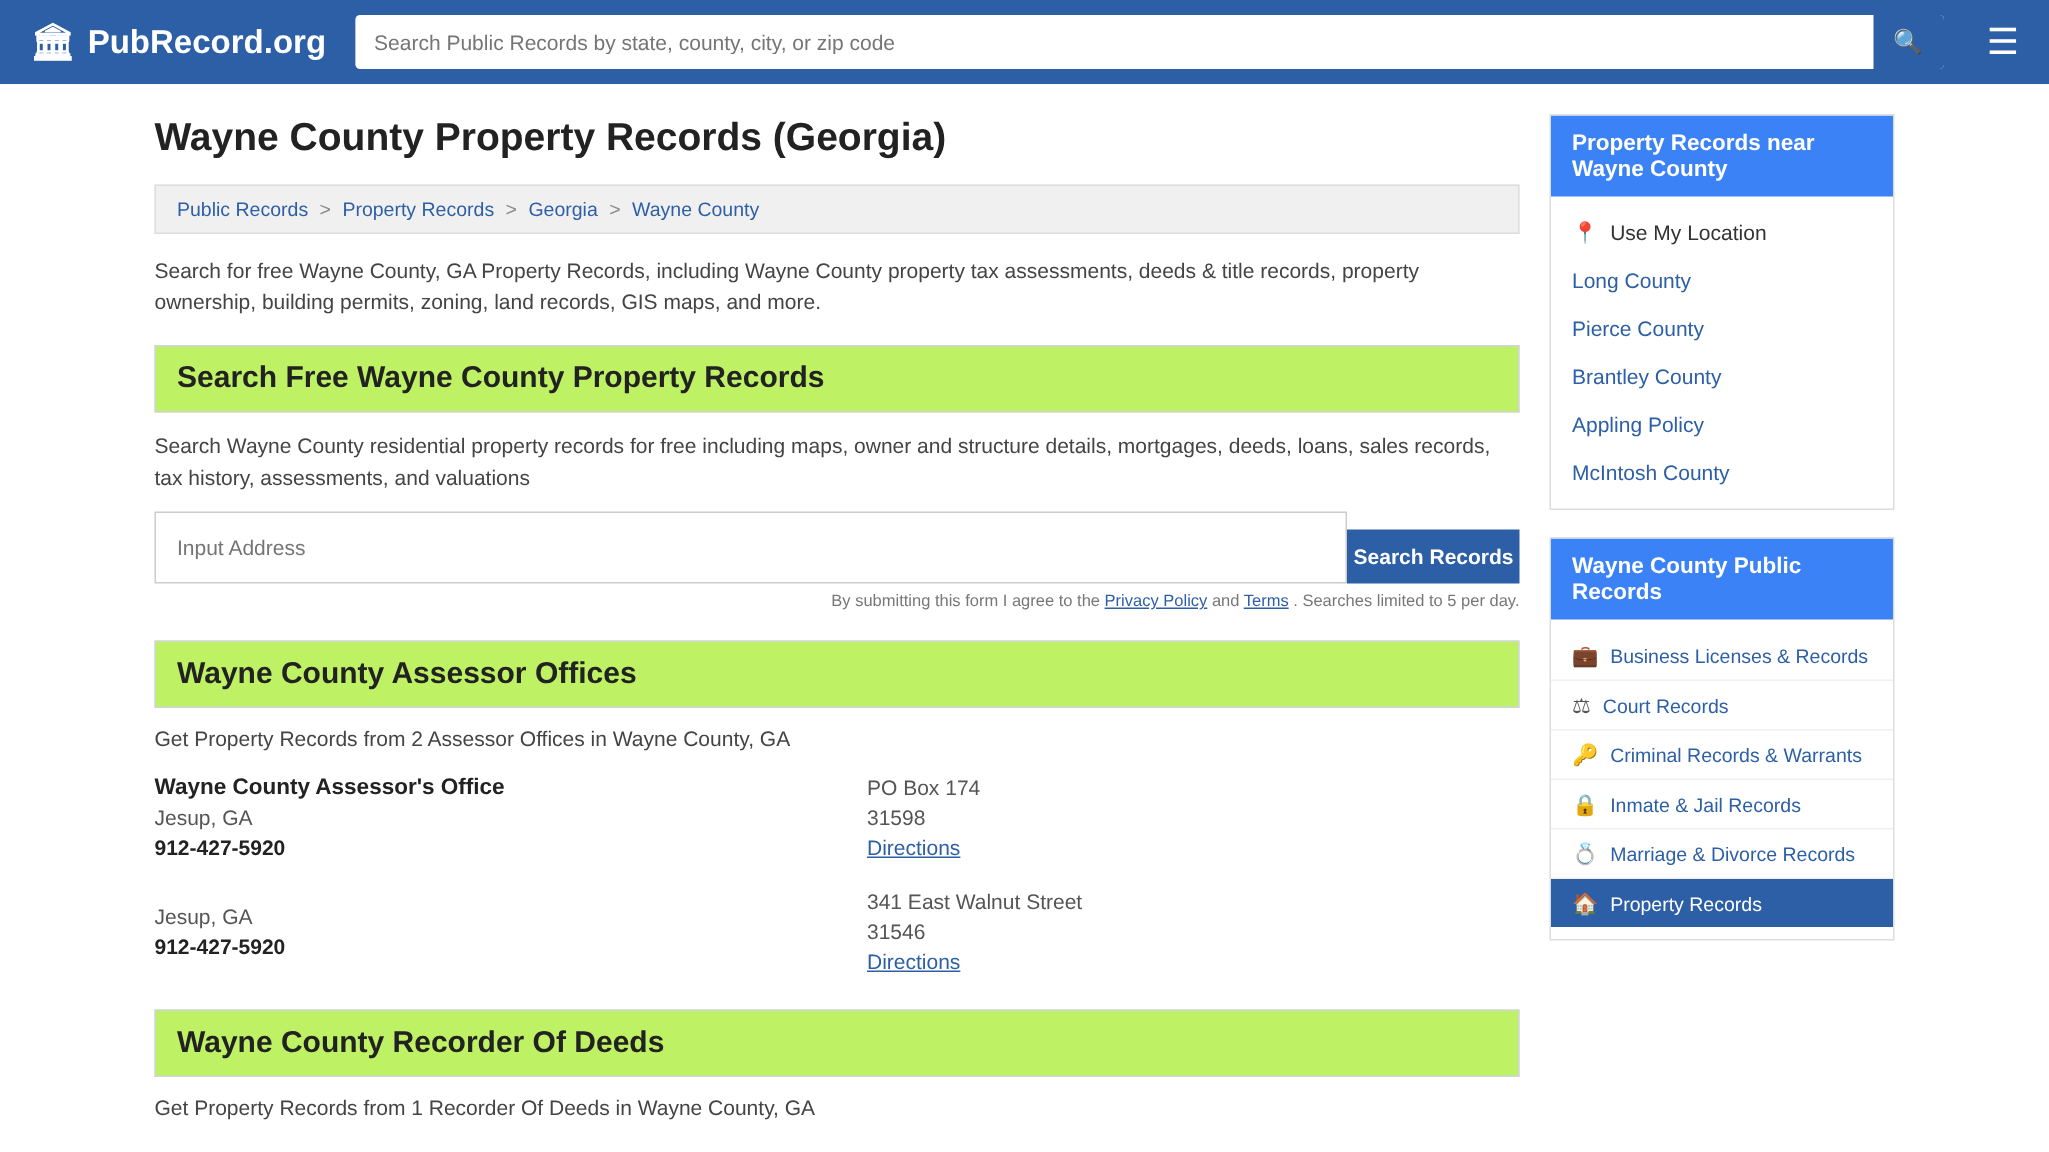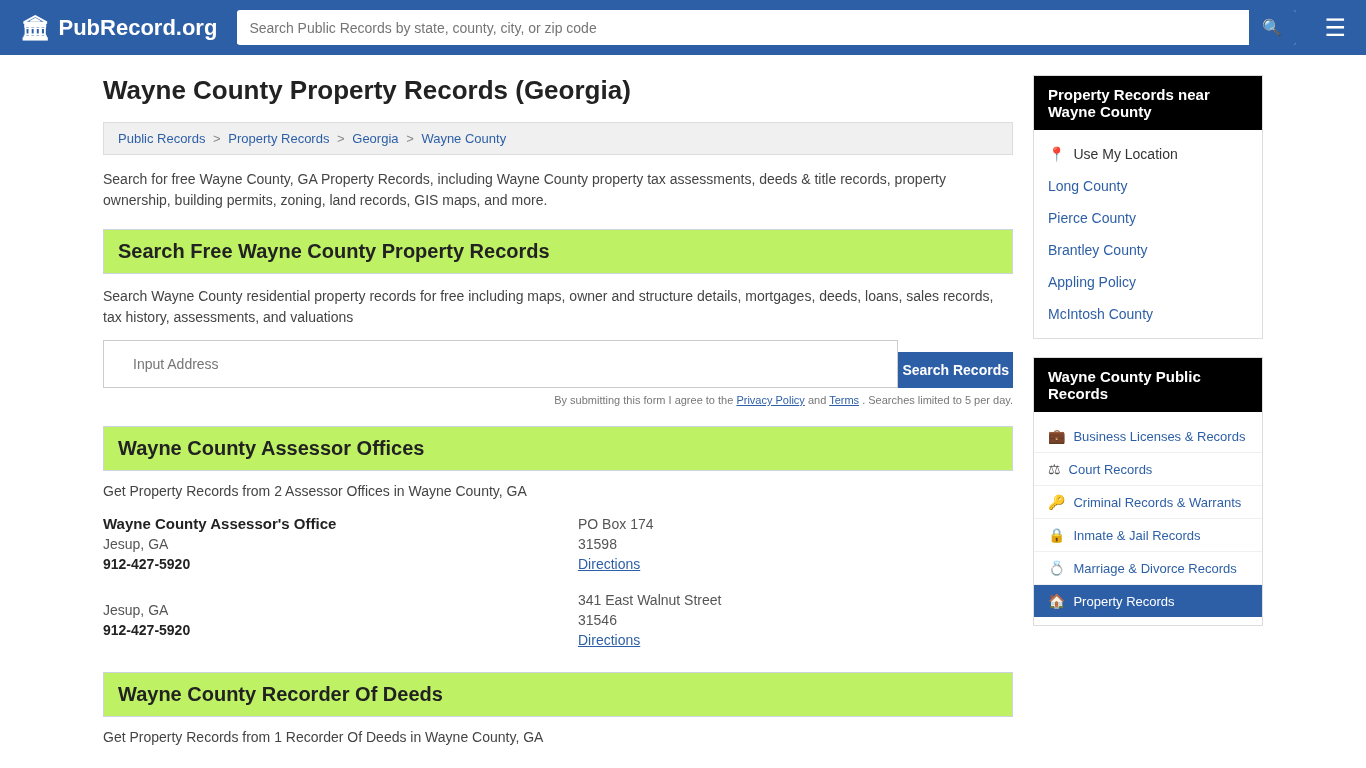--- a/index.html
+++ b/index.html
@@ -122,21 +122,21 @@
       line-height: 1.5;
     }
     .address-search {
       display: flex;
       gap: 0;
       margin-bottom: 6px;
     }
     .address-search input {
       flex: 1;
       border: 1px solid #ccc;
-      padding: 10px 29px;
+      padding: 10px 14px;
       font-size: 14px;
       outline: none;
       color: #777;
     }
     .address-search button {
       background: #2d5fa6;
       color: #fff;
       border: none;
       padding: 10px 4px;
       font-size: 14px;
@@ -216,21 +216,21 @@
       margin-top: 10px;
     }
 
     
     .sidebar-box {
       border: 1px solid #ddd;
       margin-bottom: 18px;
       overflow: hidden;
     }
     .sidebar-box-header {
-      background: #000000;
+      background: #3b82f6;
       color: #fff;
       font-weight: bold;
       font-size: 15px;
       padding: 10px 14px;
     }
     .sidebar-box-body {
       padding: 8px 0;
     }
     .sidebar-item {
       padding: 8px 14px;

